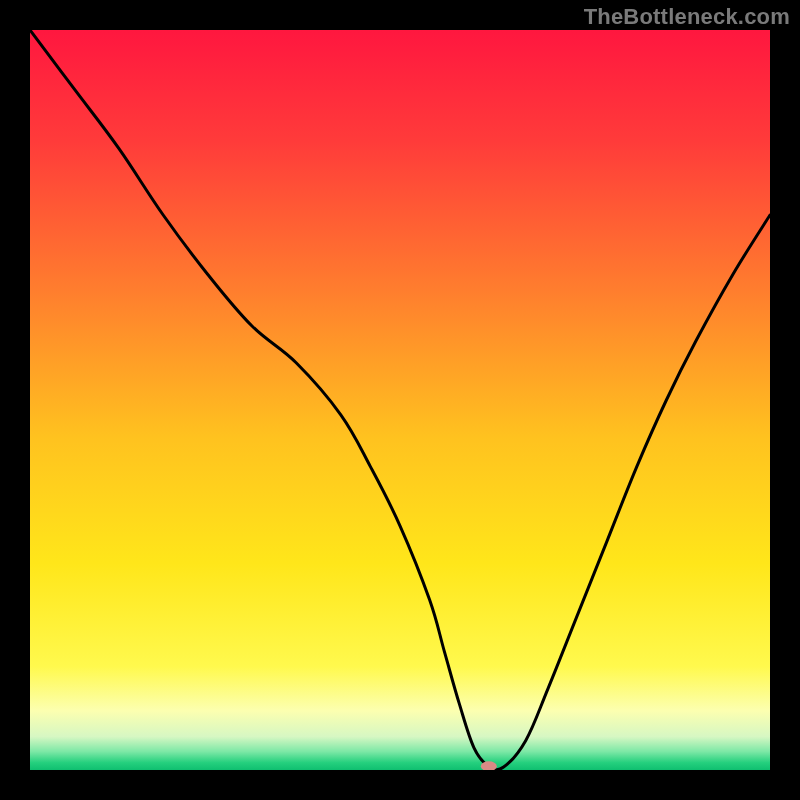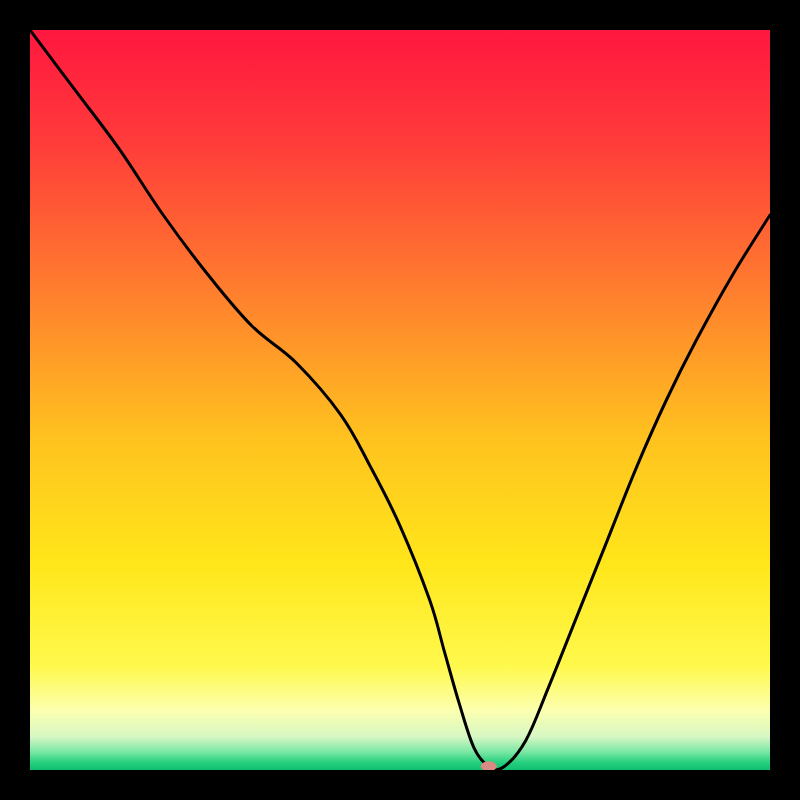--- a/index.html
+++ b/index.html
@@ -27,20 +27,21 @@
     top: 30px;
     width: 740px;
     height: 740px;
   }
   svg { display: block; }
 </style>
 </head>
 <body>
 
 <div class="frame">
+  <div class="watermark">TheBottleneck.com</div>
   <div class="plot">
     <svg id="chart-svg" width="740" height="740" viewBox="0 0 740 740">
       <defs>
         <linearGradient id="bg-grad" x1="0" y1="0" x2="0" y2="1">
             <stop offset="0%" stop-color="#ff173f"></stop>
             <stop offset="15%" stop-color="#ff3b3a"></stop>
             <stop offset="35%" stop-color="#ff7d2e"></stop>
             <stop offset="55.00000000000001%" stop-color="#ffc21f"></stop>
             <stop offset="72%" stop-color="#ffe61a"></stop>
             <stop offset="86%" stop-color="#fff94d"></stop>

